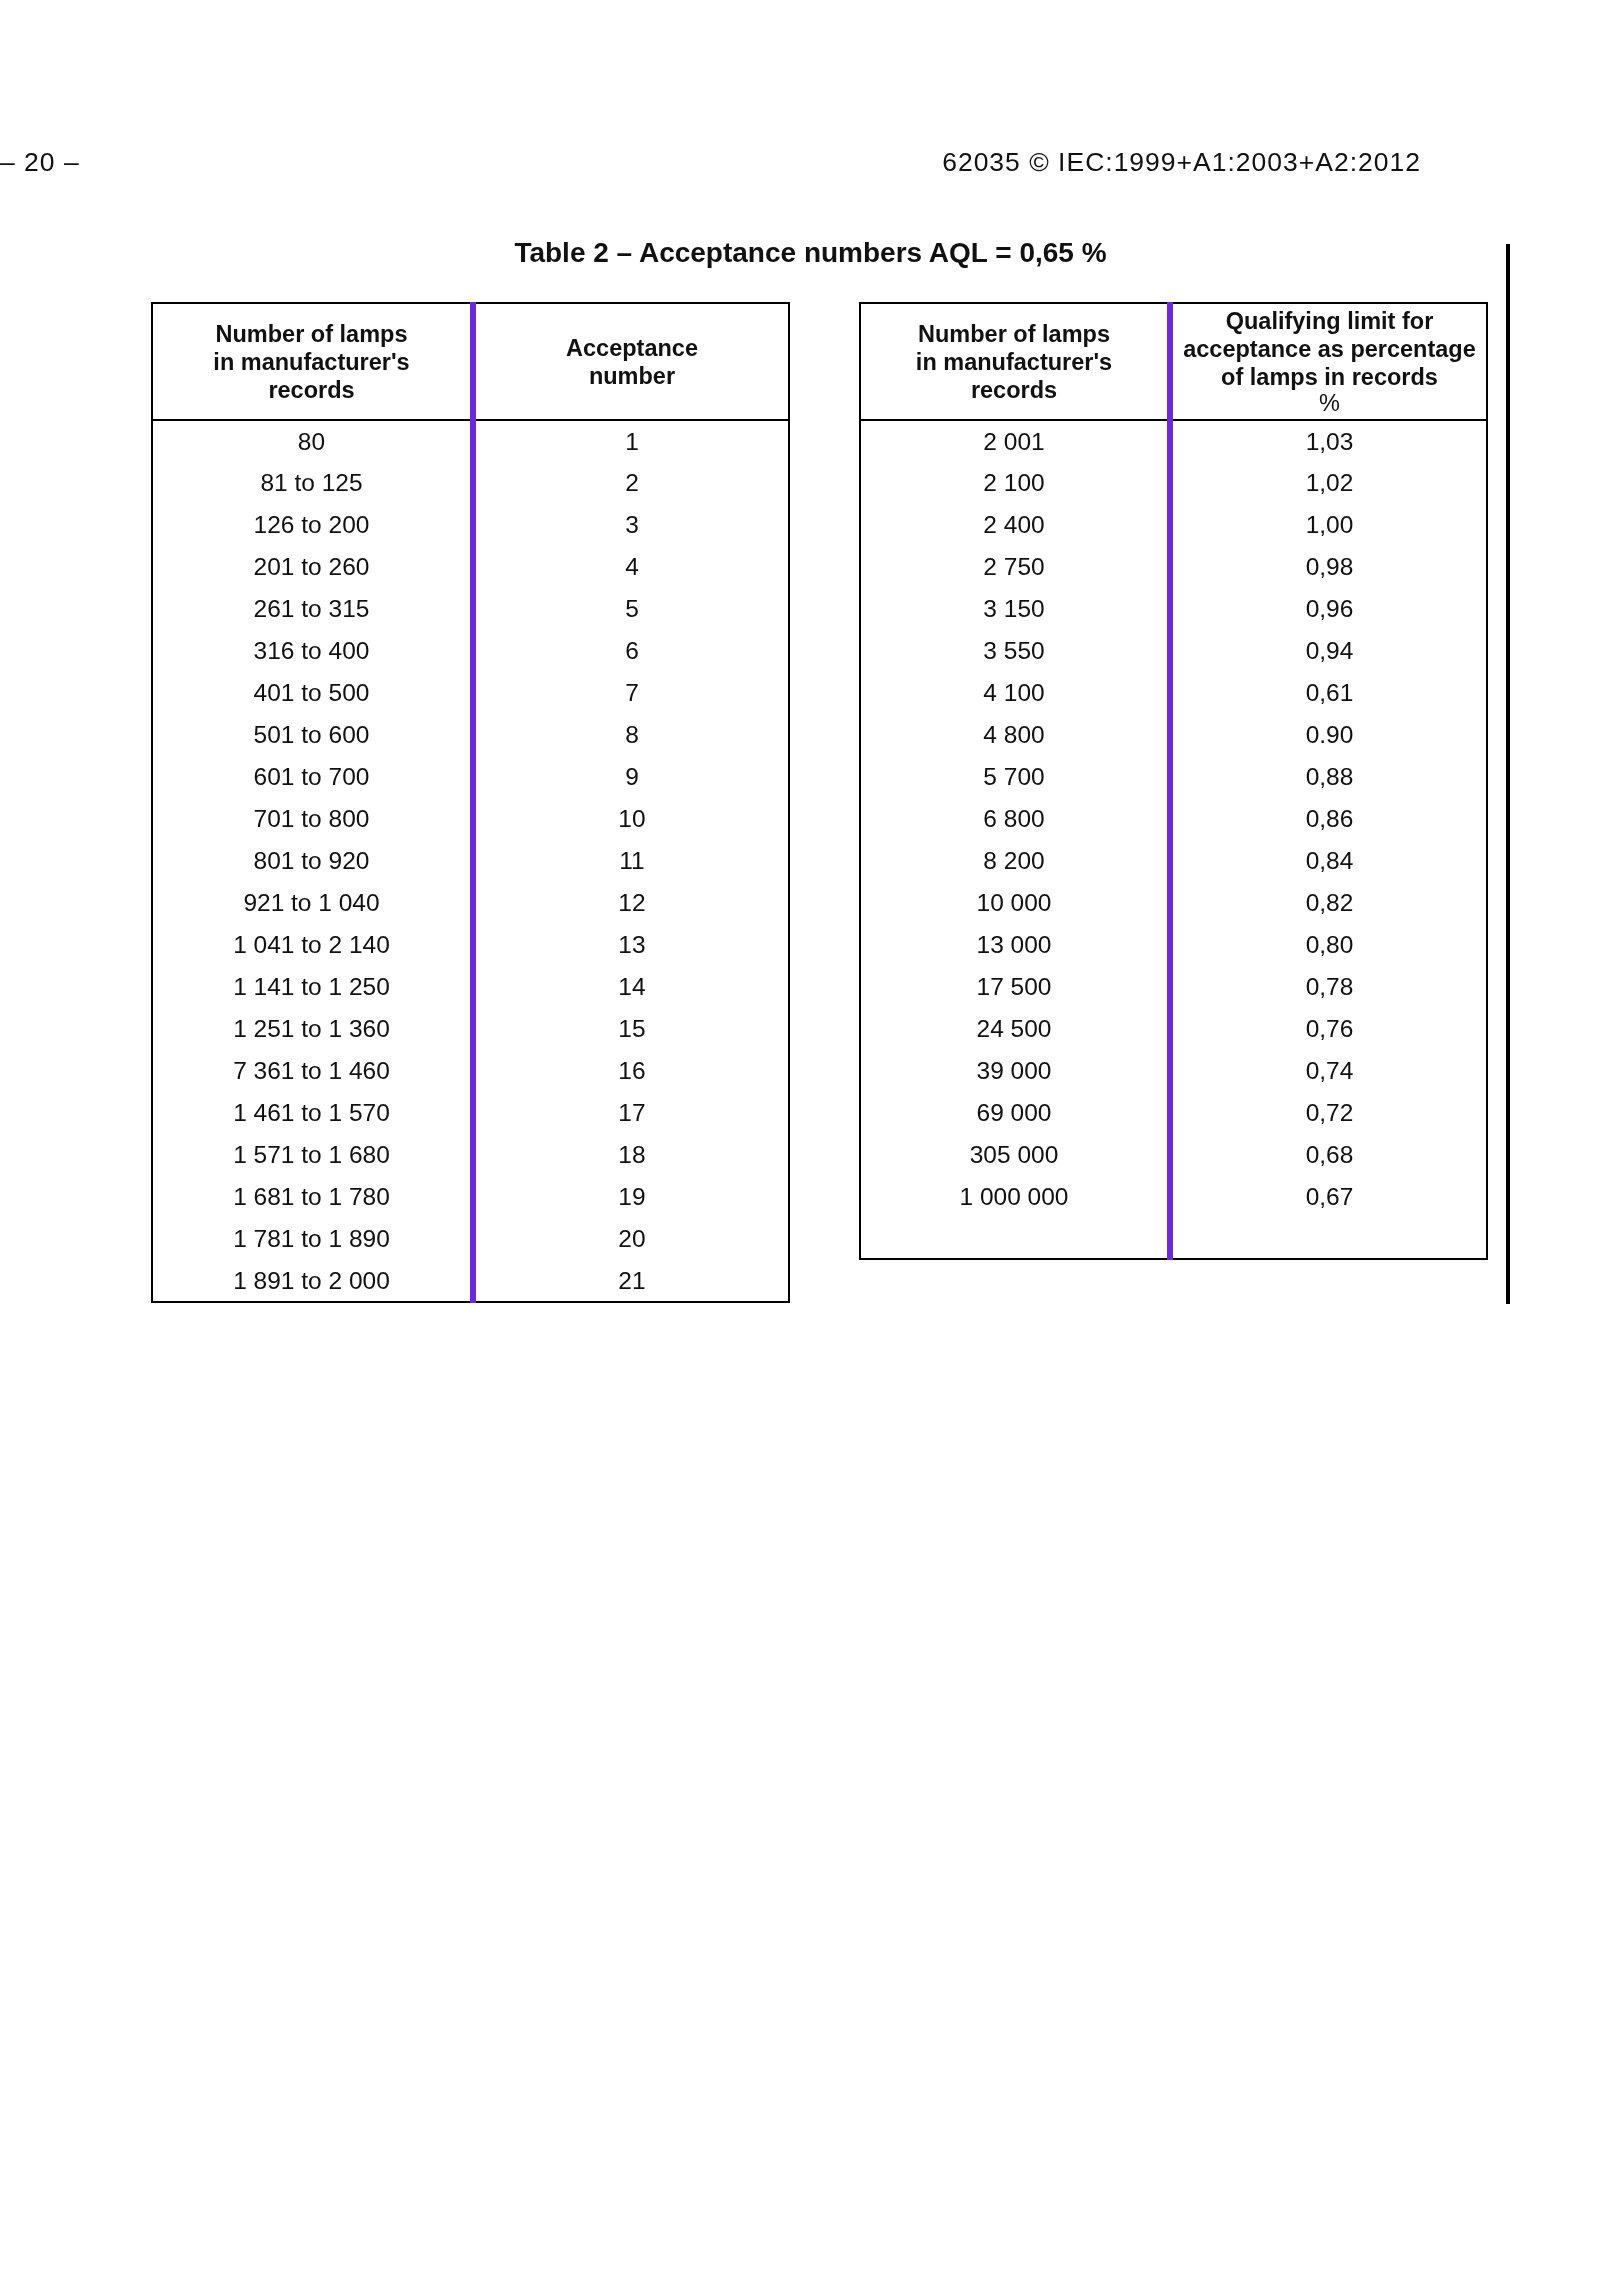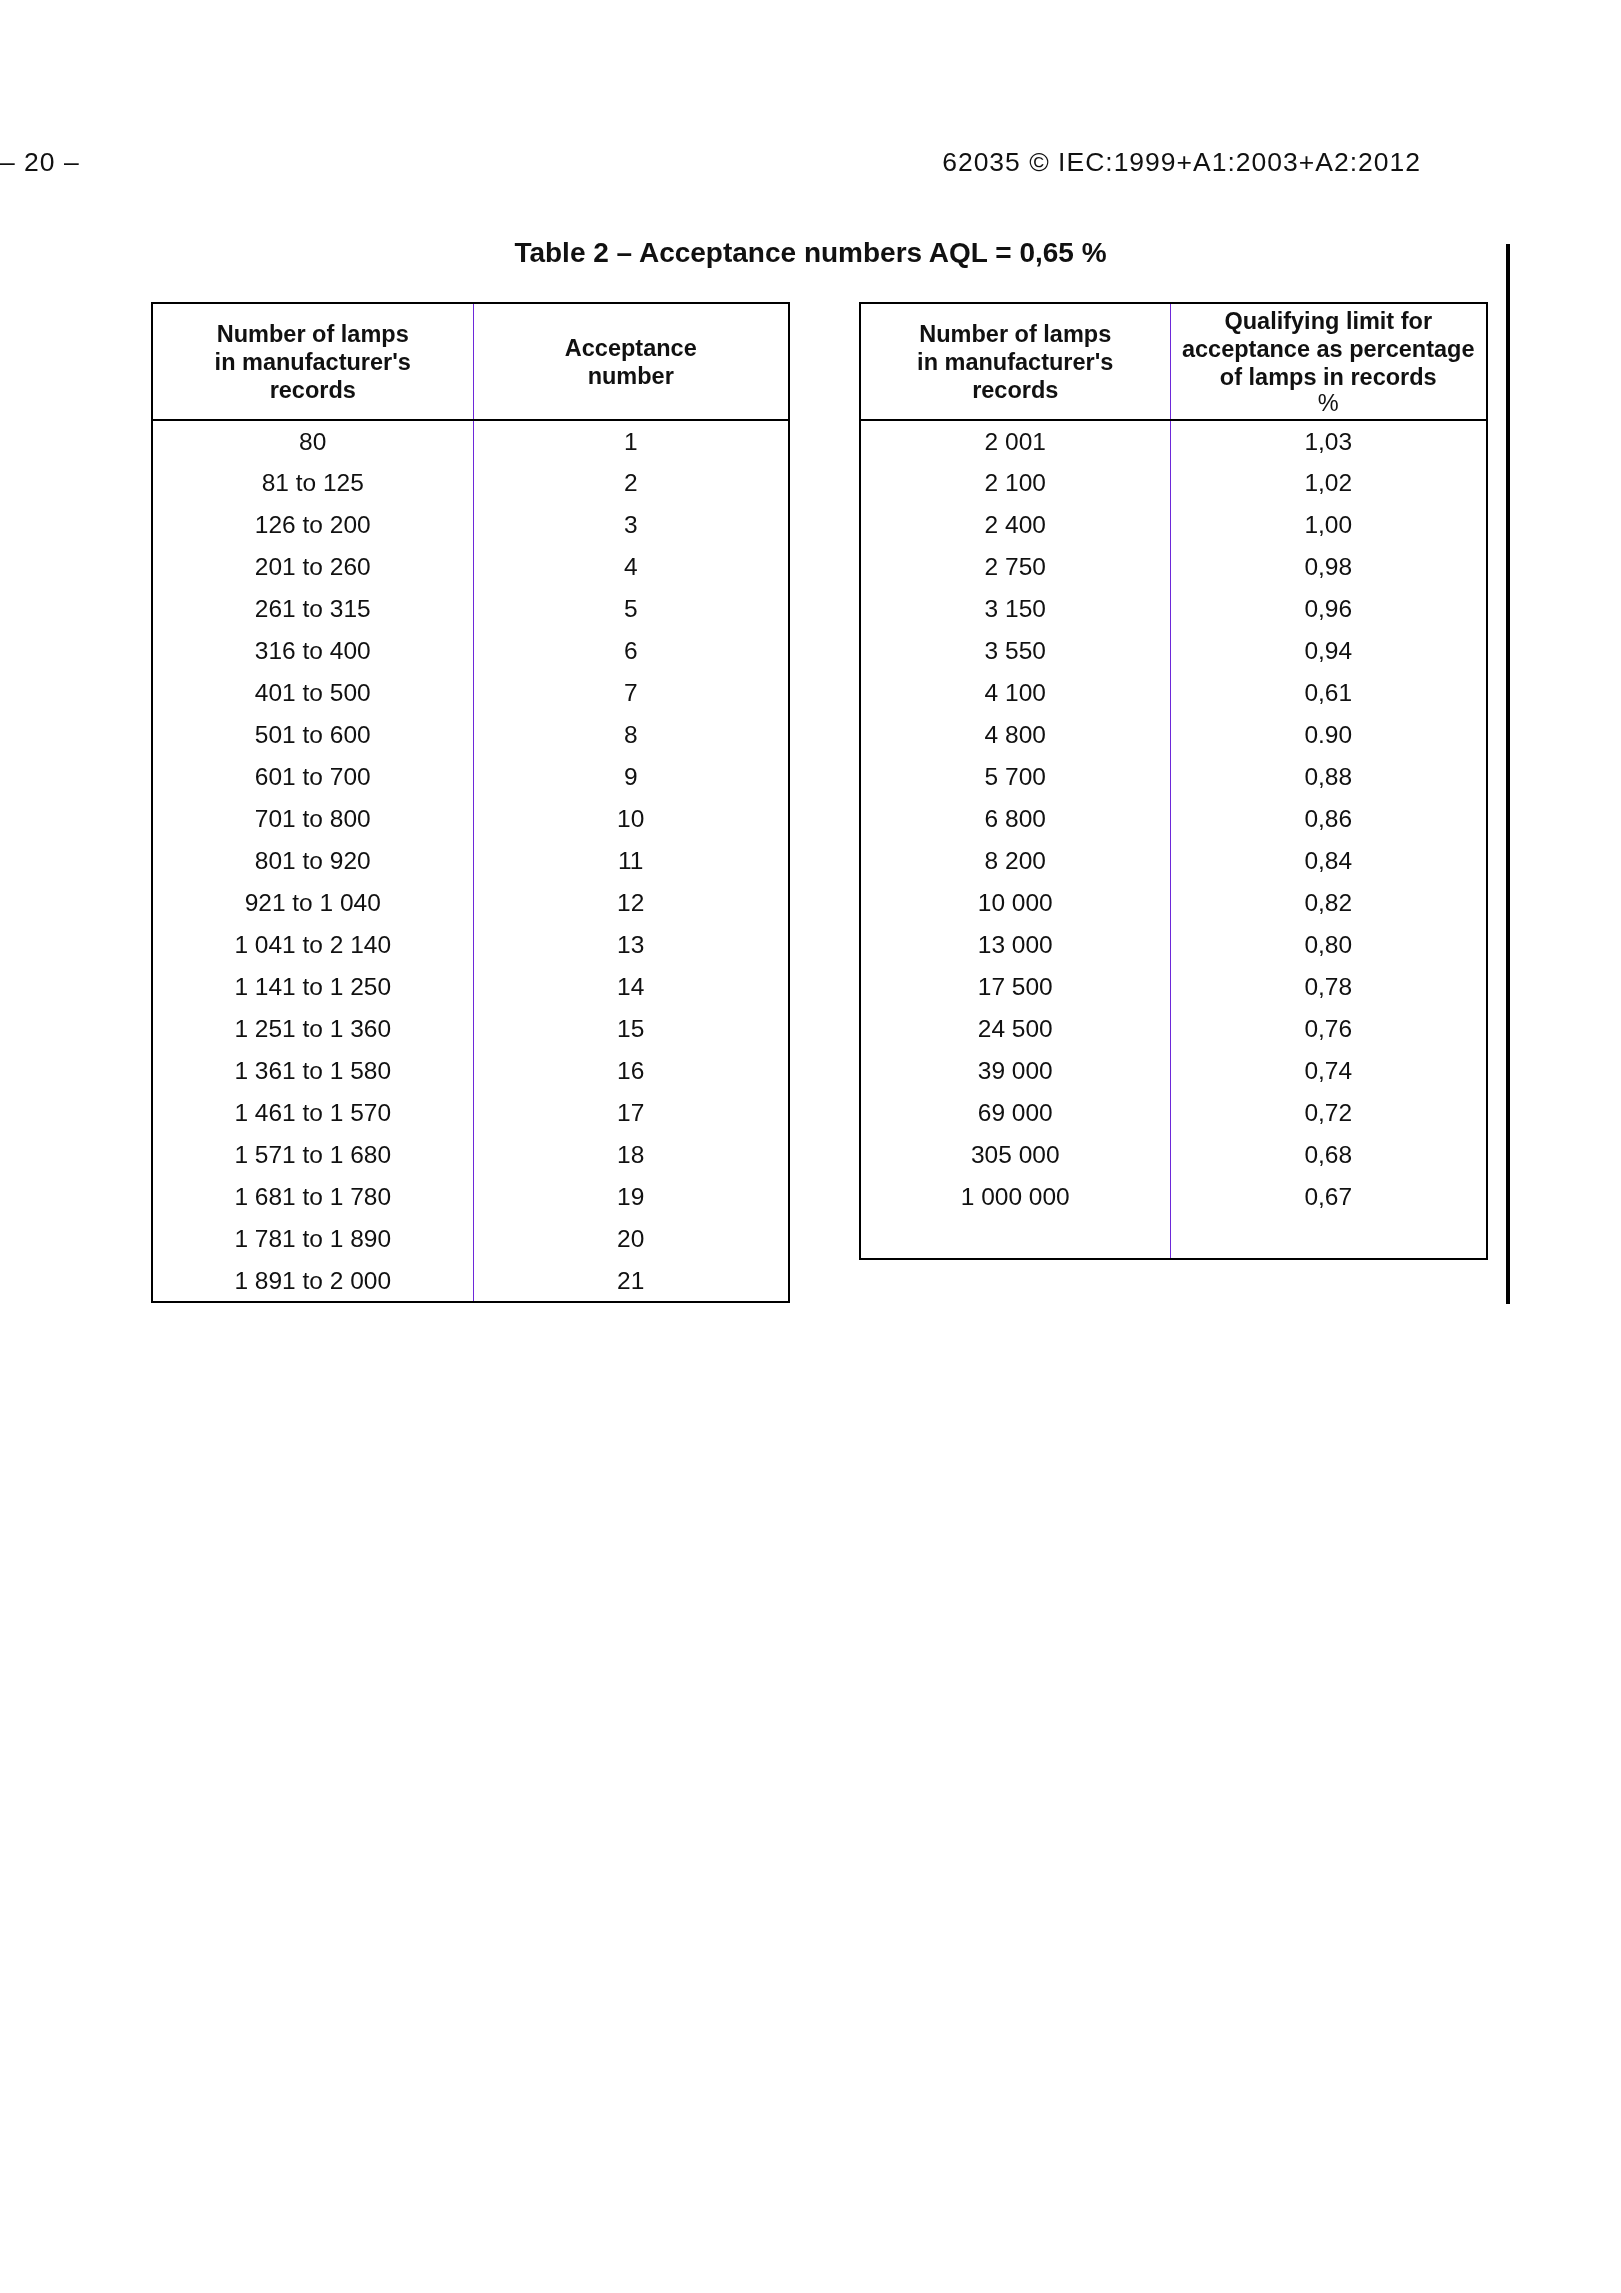--- a/index.html
+++ b/index.html
@@ -63,21 +63,21 @@
     line-height: 28px;
     text-align: center;
     vertical-align: middle;
     height: 117px;
     border-bottom: 2.9px solid #000;
     white-space: pre-line;
     padding: 2px 5.9px;
   }
   .data-table th:first-child,
   .data-table td:first-child {
-    border-right: 1px solid #6d28d9;
+    border-right: 6px solid #6d28d9;
   }
   .data-table td {
     font-size: 24.5px;
     text-align: center;
     vertical-align: middle;
     height: 42px;
     padding: 0 3.9px;
     white-space: nowrap;
   }
   .data-table .unit-line {
@@ -178,21 +178,21 @@
       </tr>
       <tr>
         <td>1 141 to 1 250</td>
         <td>14</td>
       </tr>
       <tr>
         <td>1 251 to 1 360</td>
         <td>15</td>
       </tr>
       <tr>
-        <td>1 361 to 1 580</td>
+        <td>7 361 to 1 460</td>
         <td>16</td>
       </tr>
       <tr>
         <td>1 461 to 1 570</td>
         <td>17</td>
       </tr>
       <tr>
         <td>1 571 to 1 680</td>
         <td>18</td>
       </tr>

